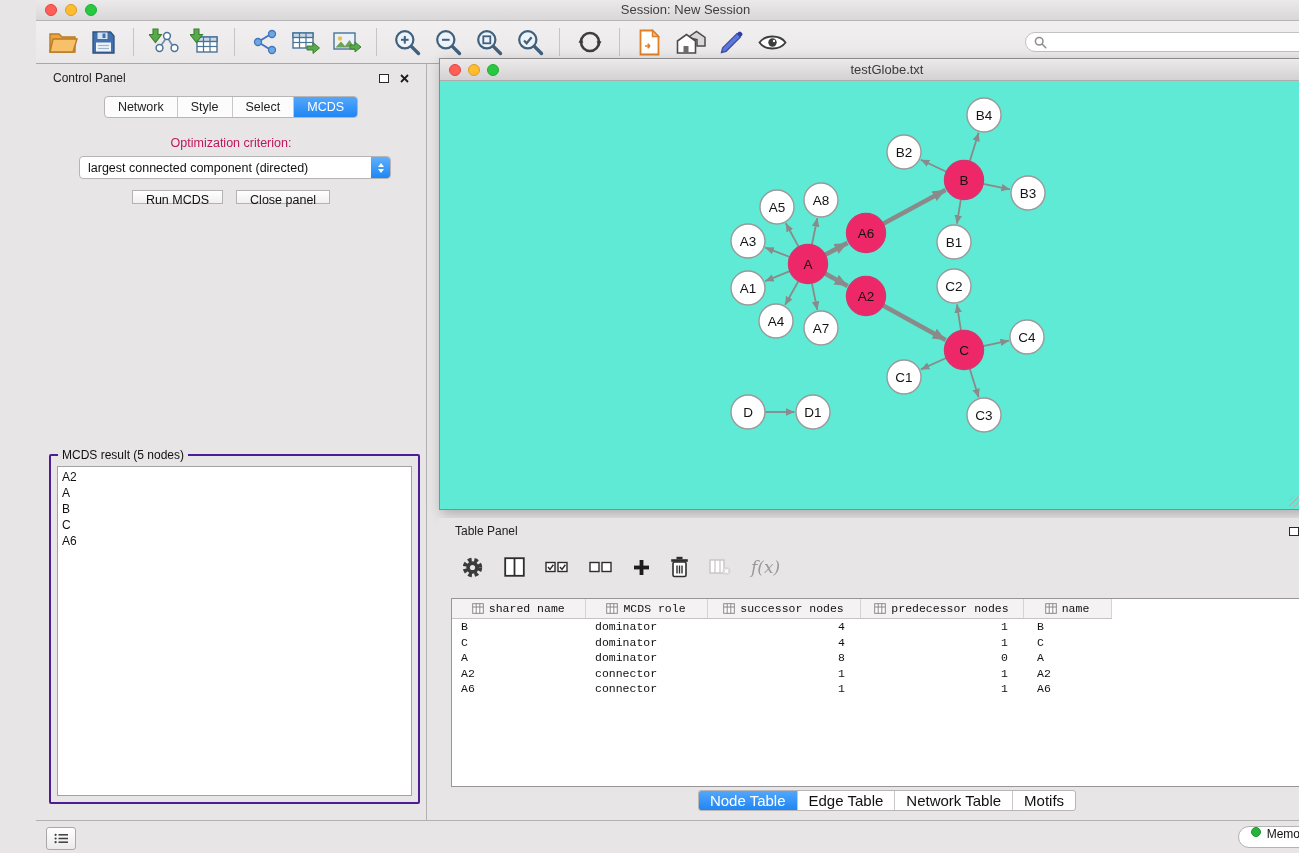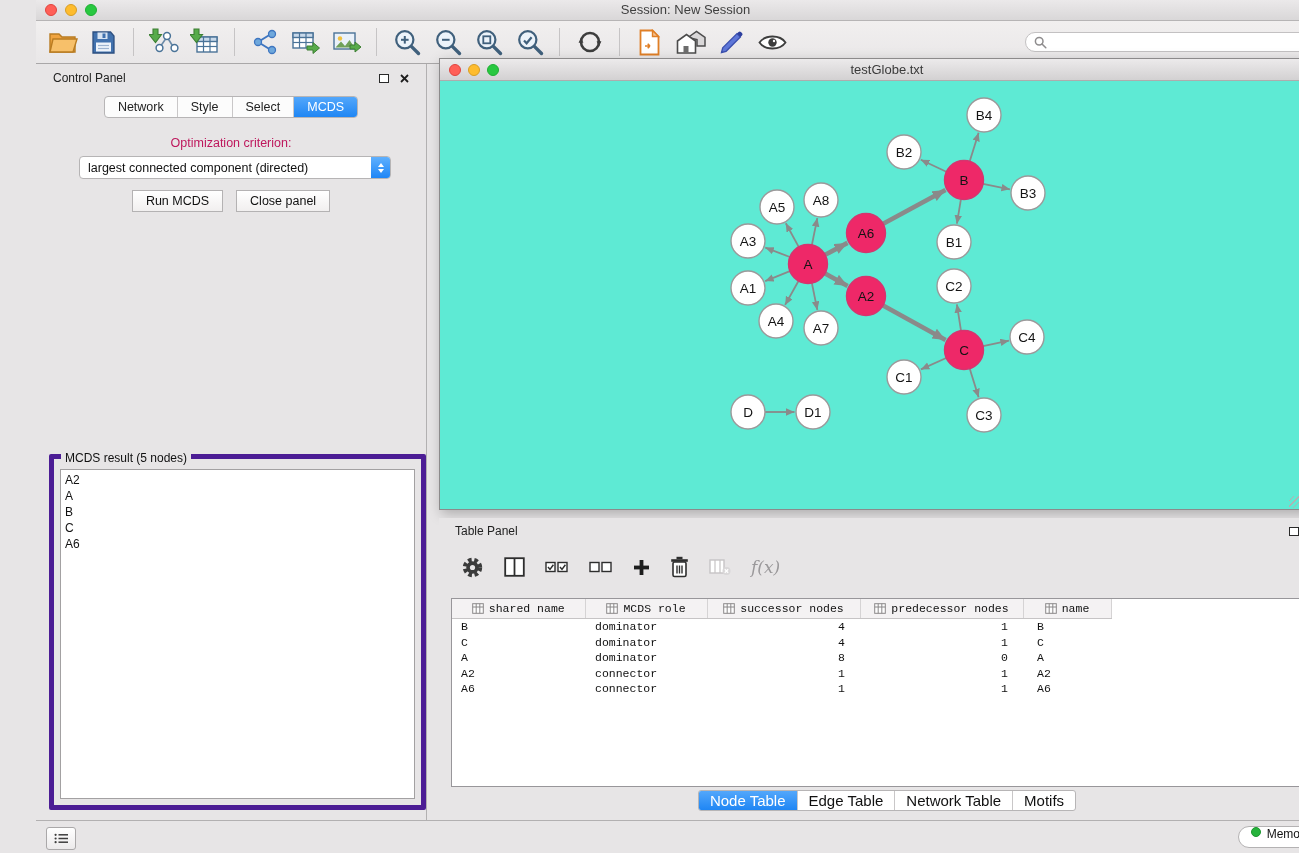--- a/index.html
+++ b/index.html
@@ -34,22 +34,22 @@
   .seg:last-child{border-right:none;}
   .seg.active{background:linear-gradient(#53a7fb,#1f86f4);color:#fff;}
   .opt-label{position:absolute;top:72px;width:100%;text-align:center;font-size:12.5px;color:#be185d;}
   .dropdown{position:absolute;left:43px;top:92px;width:312px;height:23px;background:#fff;border:1px solid #b6b4b5;border-radius:4px;display:flex;align-items:center;box-sizing:border-box;}
   .dropdown-text{flex:1;font-size:12.5px;color:#111;padding-left:8px;white-space:nowrap;overflow:hidden;}
   .dropdown-stepper{width:19px;align-self:stretch;border-radius:0 3px 3px 0;background:linear-gradient(#5fb0fe,#1f86f6);display:flex;flex-direction:column;align-items:center;justify-content:center;gap:2px;}
   .chev{width:0;height:0;border-left:3.5px solid transparent;border-right:3.5px solid transparent;}
   .chev.up{border-bottom:4px solid #fff;}
   .chev.down{border-top:4px solid #fff;}
   .cp-buttons{position:absolute;top:126px;width:100%;display:flex;justify-content:center;gap:13px;}
-  .mac-btn{height:22px;padding:0 13px;background:linear-gradient(#ffffff,#f1efef);border:1px solid #b4b2b3;border-radius:0;font-size:12.5px;line-height:19px;color:#111;}
-  .result-box{position:absolute;left:13px;top:390px;width:367px;height:346px;border:5px solid #4c1d95;border-radius:2px;}
+  .mac-btn{height:14px;padding:0 13px;background:linear-gradient(#ffffff,#f1efef);border:1px solid #b4b2b3;border-radius:0;font-size:12.5px;line-height:19px;color:#111;}
+  .result-box{position:absolute;left:13px;top:390px;width:367px;height:346px;border:2px solid #4c1d95;border-radius:2px;}
   .result-legend{position:absolute;top:-8px;left:7px;background:#e7e5e6;padding:0 4px;font-size:12px;color:#111;}
   .result-list{position:absolute;left:6px;top:10px;right:6px;bottom:6px;background:#fff;border:1px solid #a3a1a2;overflow:hidden;padding-top:2px;}
   .result-item{font-size:12px;line-height:16px;padding-left:4px;color:#111;}
 
   
   .network-window{position:absolute;left:403px;top:58px;width:896px;height:452px;background:#fff;border:1px solid #8c8a8b;box-sizing:border-box;box-shadow:2px 4px 12px rgba(0,0,0,.25);}
   .nw-titlebar{position:relative;height:22px;background:linear-gradient(#eceaeb,#d3d1d2);border-bottom:1px solid #aeacad;box-sizing:border-box;}
   .nw-traffic{position:absolute;left:9px;top:5px;display:flex;gap:7px;}
   .nw-title{height:22px;line-height:22px;text-align:center;font-size:13px;color:#3a3a3a;}
   .nw-canvas{position:relative;width:862px;height:428px;background:#5eead4;overflow:hidden;}

